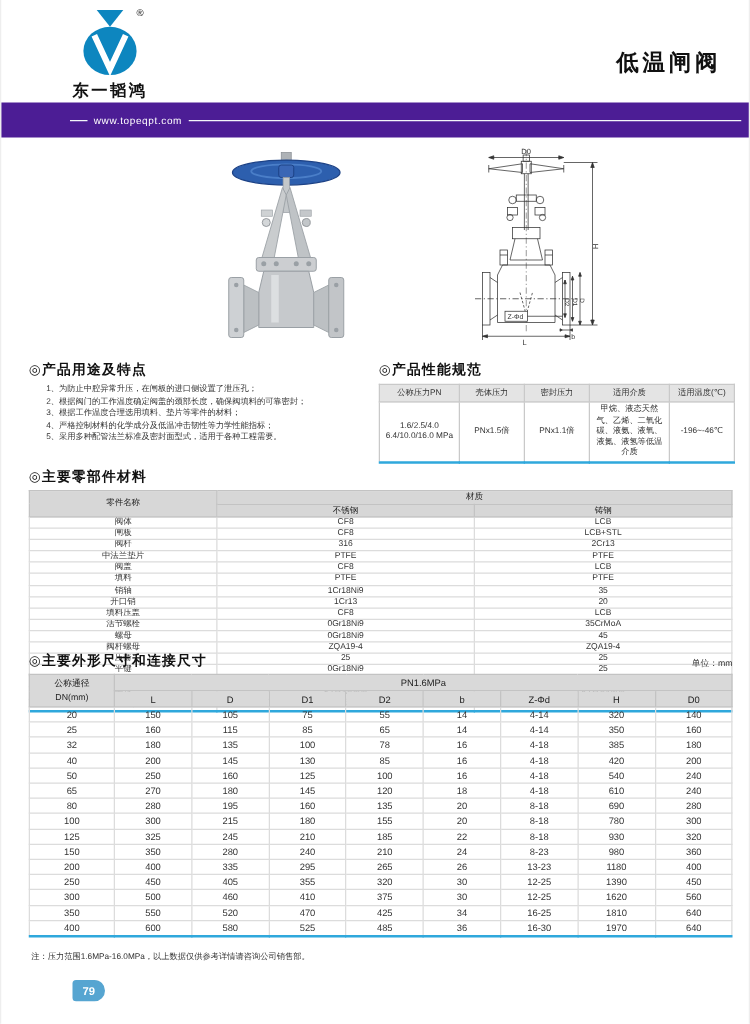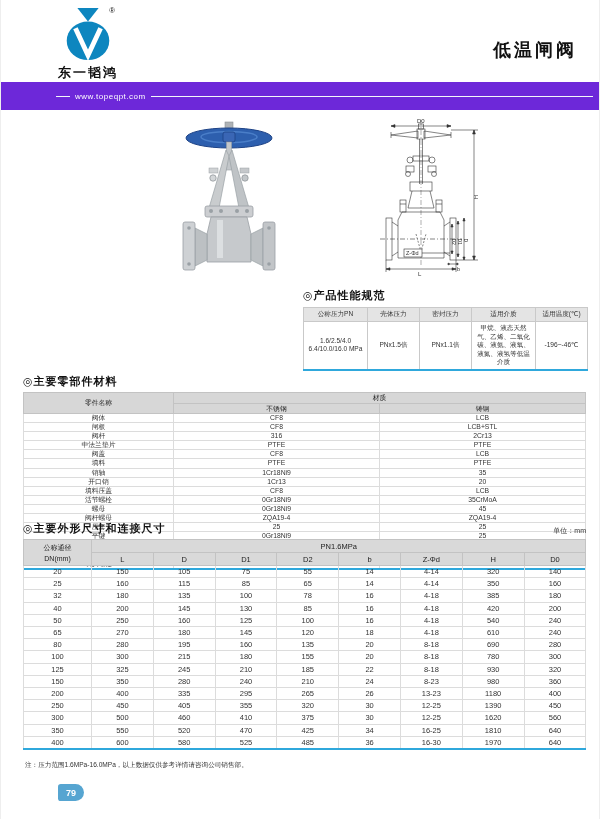--- a/index.html
+++ b/index.html
@@ -7,21 +7,21 @@
   body { font-family:"Liberation Sans","DejaVu Sans",sans-serif; background:#fff; color:#222; }
   .page { position:relative; width:600px; height:819px; background:#fff; overflow:hidden; border-left:1px solid #eee; border-right:1px solid #eee; }
 
   
   .logo-wrap { position:absolute; left:42px; top:5px; width:90px; text-align:center; }
   .logo-svg { display:block; margin:0 auto; }
   .brand { font-size:13px; font-weight:bold; letter-spacing:2px; color:#111; margin-top:1px; }
   .page-title { position:absolute; right:22px; top:38px; font-size:18px; font-weight:bold; letter-spacing:3px; color:#111; }
 
   
-  .blue-bar { position:absolute; left:0; top:82px; width:600px; height:28px; background:#6d28d9; display:flex; align-items:center; }
+  .blue-bar { position:absolute; left:0; top:82px; width:600px; height:28px; background:#4c1d95; display:flex; align-items:center; }
   .bar-inner { display:flex; align-items:center; width:100%; padding:0 8px 0 55px; }
   .bar-line-s { width:14px; height:1px; background:#f2f7fa; }
   .bar-url { color:#fff; font-size:8px; letter-spacing:0.5px; padding:0 5px; white-space:nowrap; }
   .bar-line-l { flex:1; height:1px; background:#f2f7fa; }
 
   
   .photo-box { position:absolute; left:148px; top:116px; width:160px; height:162px; }
   .draw-box  { position:absolute; left:355px; top:116px; width:140px; height:162px; }
 
   
@@ -200,20 +200,30 @@
 
       <line x1="30" y1="144" x2="30" y2="156"></line>
         <line x1="100" y1="144" x2="100" y2="156"></line>
       <line x1="30" y1="153" x2="100" y2="153"></line>
       <polygon points="30,153 34,151.8 34,154.2" fill="#333"></polygon>
         <polygon points="100,153 96,151.8 96,154.2" fill="#333"></polygon>
       <text x="62" y="160" font-size="6" fill="#333" stroke="none">L</text>
     </svg>
   </div>
 
+  <div class="features">
+    <div class="sec-title">◎产品用途及特点</div>
+    <div class="feature-list">
+        <div class="feature-item">1、为防止中腔异常升压，在闸板的进口侧设置了泄压孔；</div>
+        <div class="feature-item">2、根据阀门的工作温度确定阀盖的颈部长度，确保阀填料的可靠密封；</div>
+        <div class="feature-item">3、根据工作温度合理选用填料、垫片等零件的材料；</div>
+        <div class="feature-item">4、严格控制材料的化学成分及低温冲击韧性等力学性能指标；</div>
+        <div class="feature-item">5、采用多种配管法兰标准及密封面型式，适用于各种工程需要。</div>
+      </div>
+  </div>
 
   <div class="perf">
     <div class="sec-title">◎产品性能规范</div>
     <table>
       <colgroup>
           <col style="width:64px">
           <col style="width:52px">
           <col style="width:52px">
           <col style="width:64px">
           <col style="width:52px">

